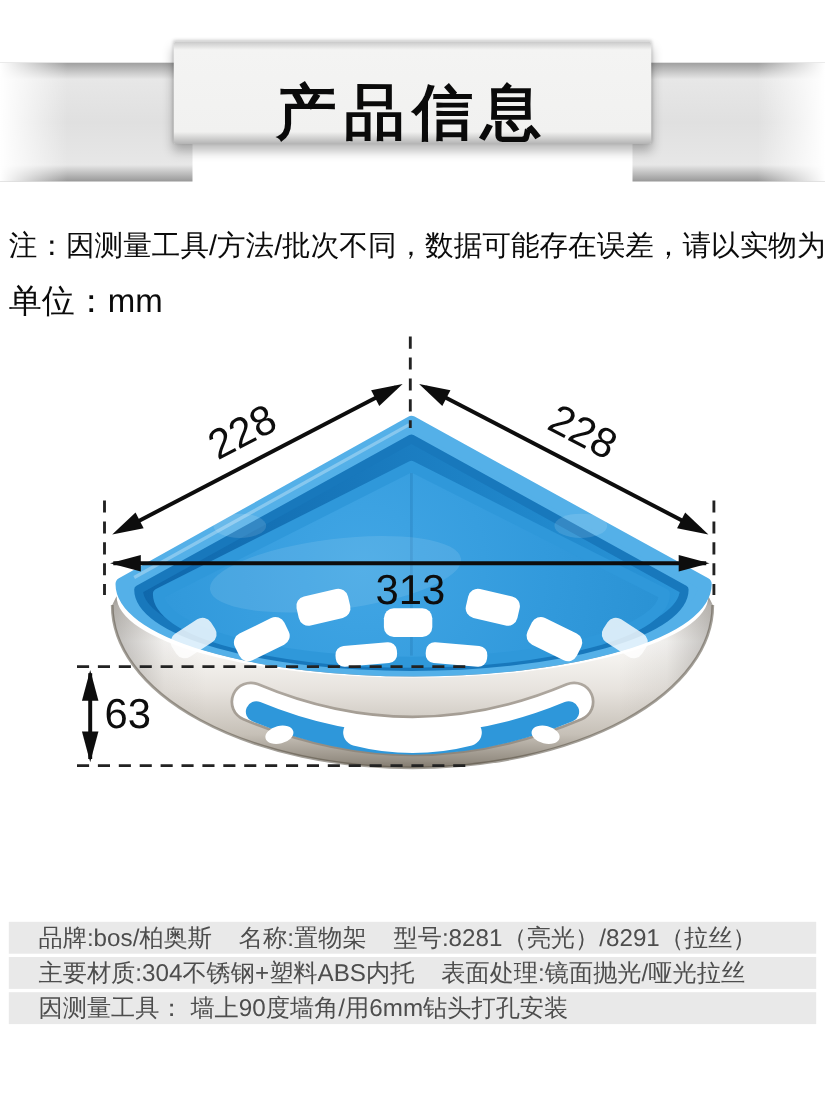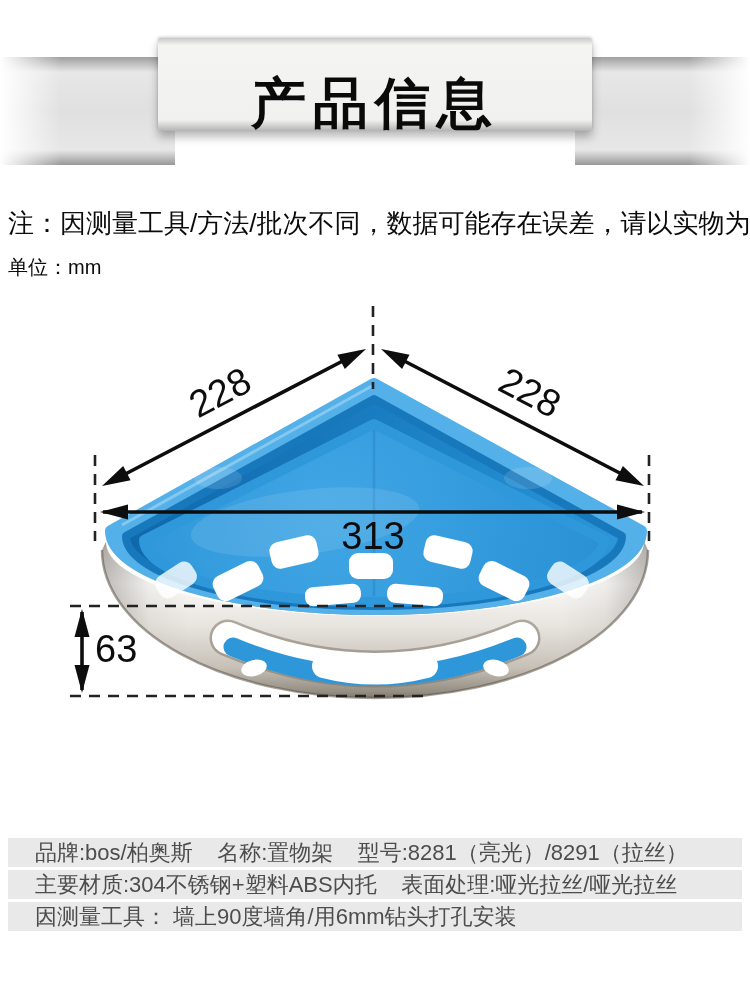--- a/index.html
+++ b/index.html
@@ -26,34 +26,35 @@
     right:0;width:175px;
     background:
       linear-gradient(to left,#ffffff 0%,rgba(255,255,255,0) 35%),
       linear-gradient(to bottom,#9f9f9f 0%,#e7e7e7 14%,#e0e0e0 50%,#e7e7e7 86%,#989898 100%);
   }
   .banner-panel{
     position:absolute;left:158px;top:38px;width:434px;height:93px;
     background:linear-gradient(to bottom,#c9c9c9 0%,#f4f4f3 8%,#f1f1f0 88%,#b3b3b3 100%);
     box-shadow:0 6px 10px rgba(0,0,0,0.28), 0 -1px 3px rgba(0,0,0,0.18);
     border-radius:2px;
+    font-family:Liberation Serif, serif;
   }
   .banner-title{
     margin:0;width:100%;text-align:center;
     line-height:130px;font-size:55px;font-weight:bold;
     letter-spacing:7px;color:#0a0a0a;
   }
   
   .note-line{
     position:absolute;left:8px;top:206px;width:742px;
     font-size:26px;color:#0b0b0b;white-space:pre;letter-spacing:0px;
   }
   .unit-line{
     position:absolute;left:8px;top:254px;
-    font-size:20px;color:#0b0b0b;white-space:pre;
+    font-size:30px;color:#0b0b0b;white-space:pre;
   }
   
   .product-svg{position:absolute;left:40px;top:295px;width:670px;height:415px;}
   .dim-label{font-size:38px;fill:#0d0d0d;}
   
   .specs{position:absolute;left:8px;top:838px;width:737px;}
   .spec-row{
     width:707px;height:29px;margin-bottom:3px;
     background:#e9e9e9;color:#4d4d4d;
     font-size:22px;line-height:30px;
@@ -174,17 +175,17 @@
     </g>
 
     <text class="dim-label" transform="translate(226 404) rotate(-27.5)" text-anchor="middle">228</text>
     <text class="dim-label" transform="translate(524 404) rotate(27.5)" text-anchor="middle">228</text>
     <text class="dim-label" x="373" y="549" text-anchor="middle">313</text>
     <text class="dim-label" x="95" y="662">63</text>
   </svg>
 
   <div class="specs">
     <div class="spec-row">品牌:bos/柏奥斯    名称:置物架    型号:8281（亮光）/8291（拉丝）</div>
-    <div class="spec-row">主要材质:304不锈钢+塑料ABS内托    表面处理:哑光拉丝/哑光拉丝</div>
+    <div class="spec-row">主要材质:304不锈钢+塑料ABS内托    表面处理:镜面抛光/哑光拉丝</div>
     <div class="spec-row">因测量工具： 墙上90度墙角/用6mm钻头打孔安装</div>
   </div>
 
 </div>
 
 </body></html>

